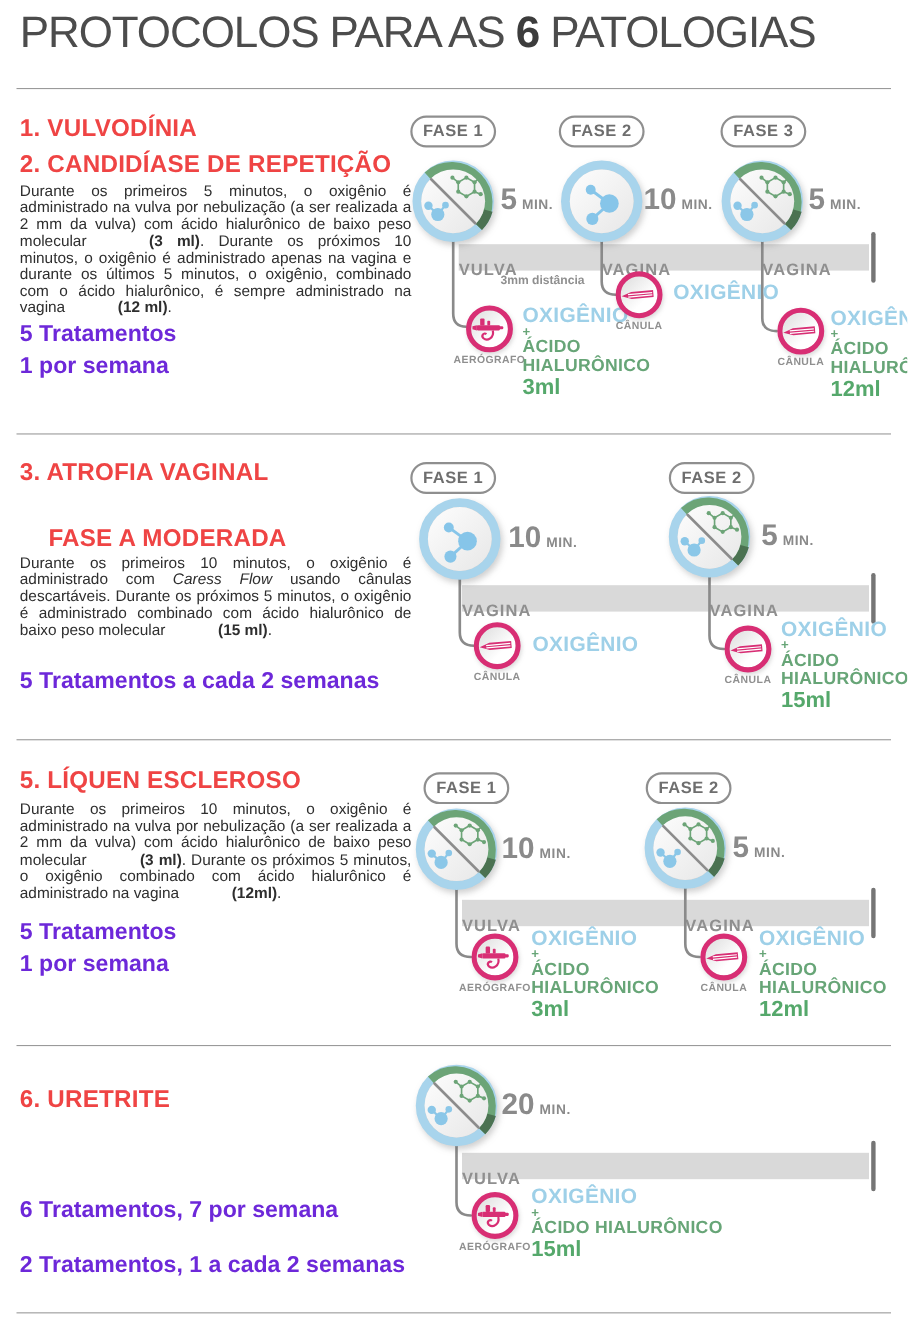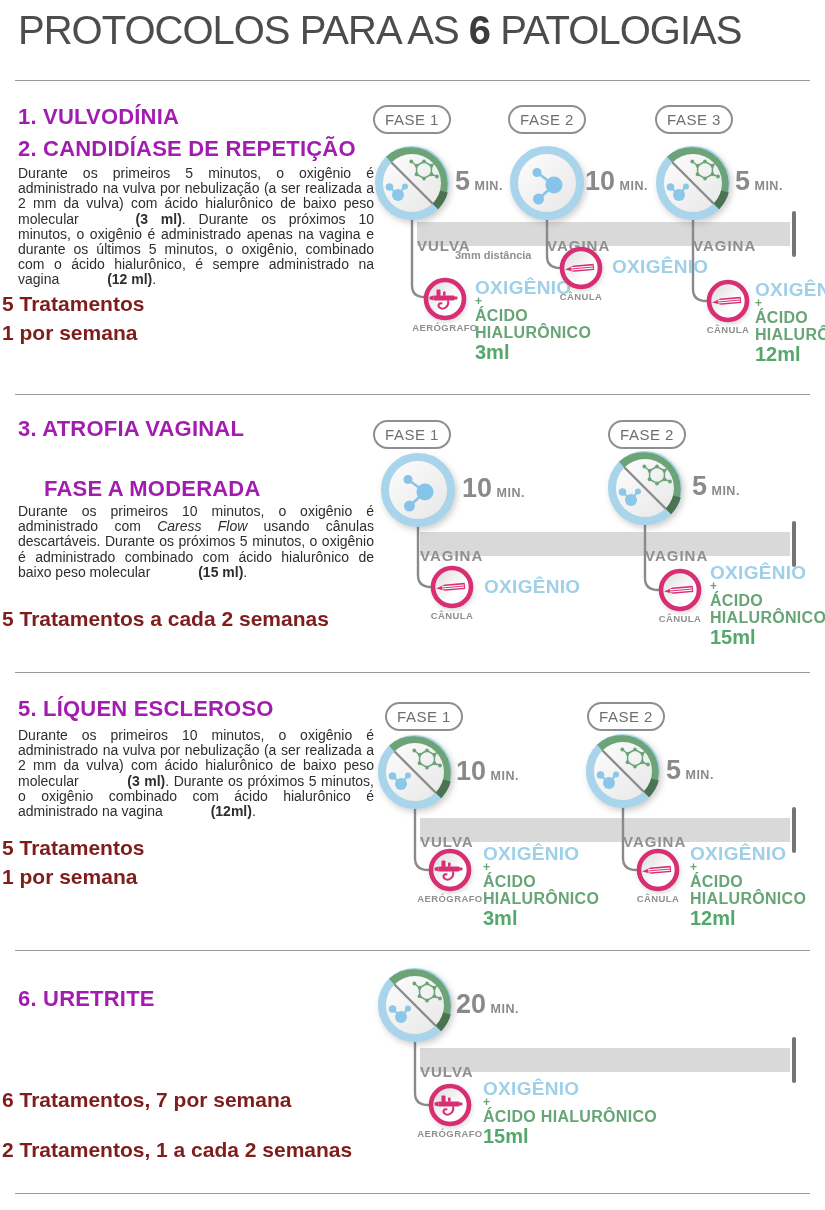--- a/index.html
+++ b/index.html
@@ -2,29 +2,29 @@
 <html><head>
 <meta charset="utf-8">
 <style>
   html,body{margin:0;padding:0;background:#fff;}
   #page{position:relative;width:825px;height:1210px;background:#fff;overflow:hidden;
         font-family:"Liberation Sans",sans-serif;border-radius:15px;}
   .divider{position:absolute;left:15px;width:795px;height:0;border:none;border-top:1px solid #9a9a9a;margin:0;}
   h1{position:absolute;left:18px;top:8px;margin:0;font-size:40px;font-weight:normal;
      color:#4c4c4c;letter-spacing:-1px;white-space:nowrap;}
   h1 strong{color:#3c3c3c;font-weight:bold;}
-  .hd{position:absolute;left:18px;margin:0;font-size:22px;font-weight:bold;color:#a21caf;
+  .hd{position:absolute;left:18px;margin:0;font-size:22px;font-weight:bold;color:#ef4444;
       letter-spacing:.2px;white-space:nowrap;}
   .hd.indent{left:44px;}
   .body{position:absolute;left:18px;width:356px;margin:0;font-size:14px;line-height:15.2px;
         color:#2e2e2e;text-align:justify;}
   .body .b{font-weight:bold;margin-left:44px;} .body .i{font-style:italic;}
-  .treat{position:absolute;left:2px;font-size:21px;font-weight:bold;color:#7f1d1d;white-space:nowrap;}
+  .treat{position:absolute;left:18px;font-size:21px;font-weight:bold;color:#6d28d9;white-space:nowrap;}
   .pill{position:absolute;width:74px;height:25px;background:#fff;border:2px solid #8f8f8f;
-        border-radius:15px;text-align:center;line-height:25px;font-size:15px;font-weight:normal;
+        border-radius:15px;text-align:center;line-height:25px;font-size:15px;font-weight:bold;
         color:#6e6e6e;letter-spacing:.5px;}
   .mcircle{position:absolute;width:76px;height:76px;filter:drop-shadow(2px 3px 3px rgba(80,80,80,.28));}
   .acircle{position:absolute;width:44px;height:44px;filter:drop-shadow(1px 2px 2px rgba(80,80,80,.22));}
   .time{position:absolute;white-space:nowrap;color:#8a8a8a;font-weight:bold;}
   .time .tn{font-size:27px;} .time .tu{font-size:12.5px;letter-spacing:.5px;}
   .band{position:absolute;height:24px;background:#d9d9d9;}
   .bandlab{position:absolute;height:37px;line-height:24px;text-align:left;font-size:15px;
            font-weight:bold;color:#8f8f8f;letter-spacing:1px;margin-top:12px;}
   .tick{position:absolute;width:4px;height:46px;background:#757575;border-radius:2px;}
   .note{position:absolute;font-size:11px;font-weight:bold;color:#8f8f8f;}

